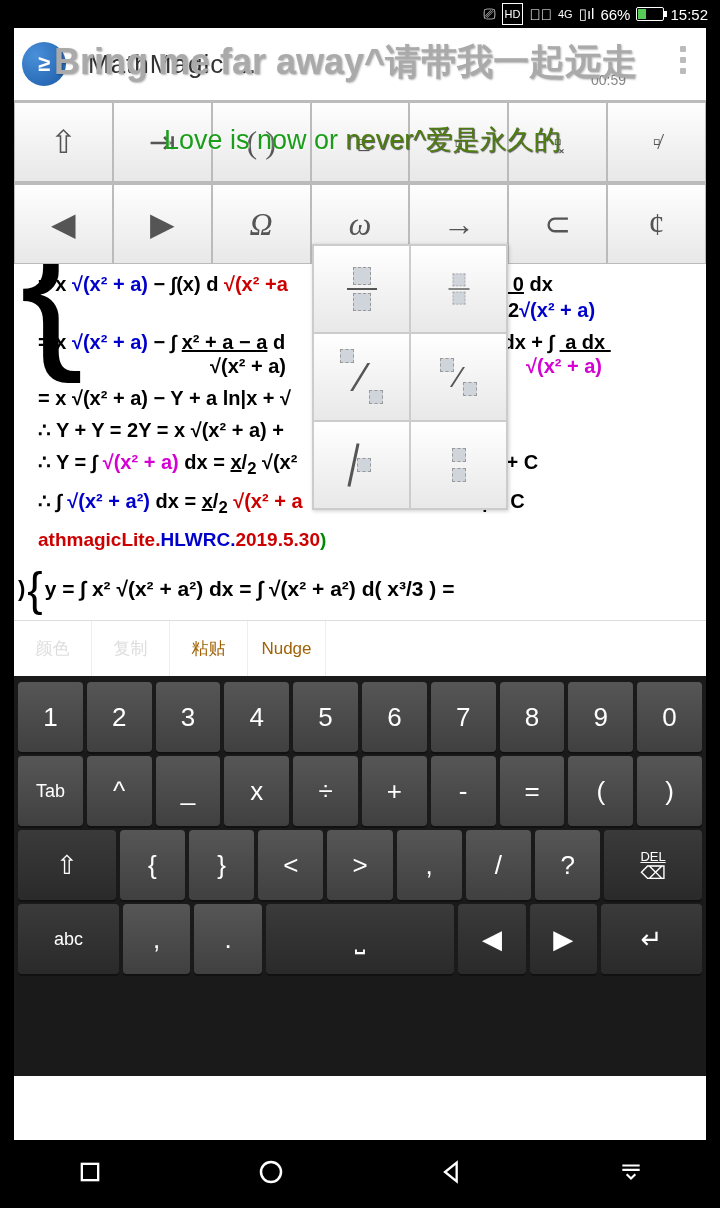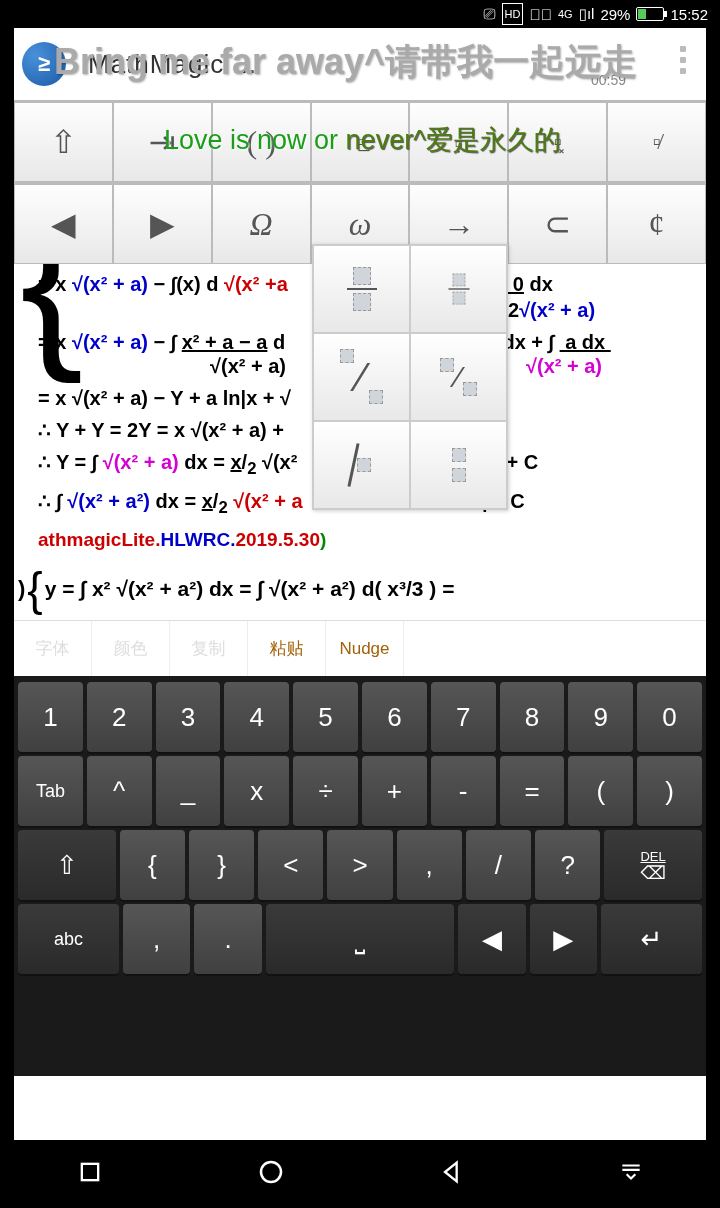--- a/index.html
+++ b/index.html
@@ -73,21 +73,21 @@
 </style>
 </head>
 <body>
 
 <div class="statusbar">
   <span>⎚</span>
   <span style="border:1px solid #fff;padding:4px 2px;font-size:11px">HD</span>
   <span>◉᷍</span>
   <span style="font-size:11px">4G</span>
   <span>▯ıl</span>
-  <span>29%</span>
+  <span>66%</span>
   <span class="battery-box">
       <span class="battery-fill"></span>
     </span>
   <span>15:52</span>
 </div>
 
 <div class="screen">
 
   <div class="app-header">
     <div class="app-logo">≥</div>
@@ -179,21 +179,20 @@
       <div class="popup-btn">
           <div class="frac-ico" style="gap:6px">
             <div class="fb" style="width:14px;height:14px"></div>
             <div class="fb" style="width:14px;height:14px"></div>
           </div>
         </div>
     </div>
   </div>
 
   <div class="tabs">
-    <div class="tab dim">字体</div>
     <div class="tab dim">颜色</div>
     <div class="tab dim">复制</div>
     <div class="tab">粘贴</div>
     <div class="tab">Nudge</div>
   </div>
 
   <div class="keyboard">
     <div class="kb-row">
       <div class="key">1</div>
       <div class="key">2</div>

